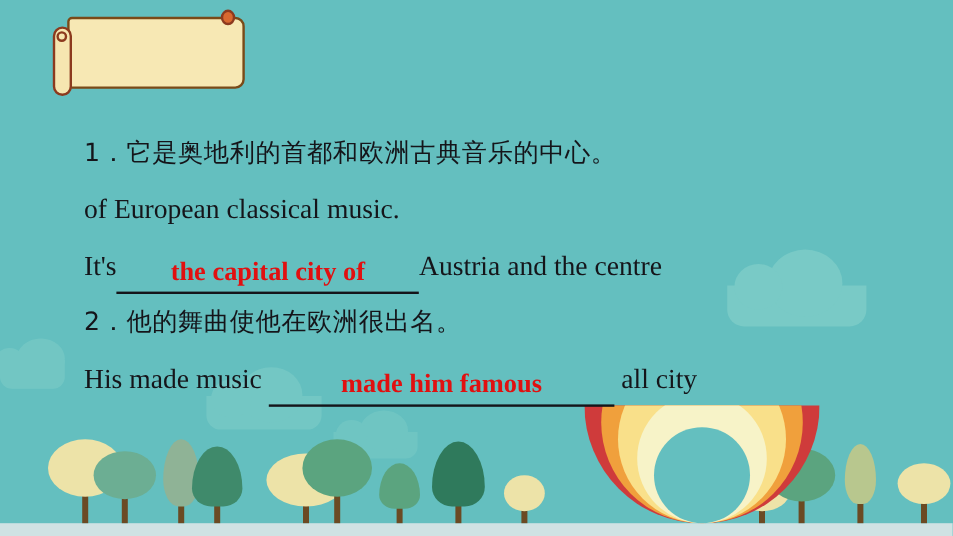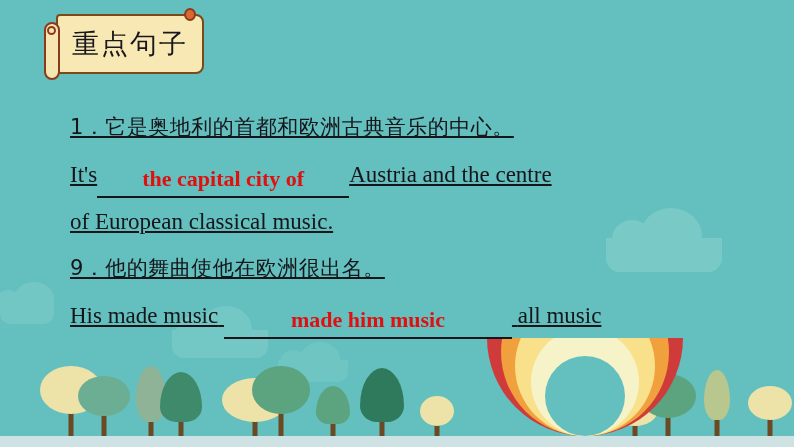--- a/index.html
+++ b/index.html
@@ -41,21 +41,21 @@
     display:flex;align-items:center;justify-content:center;
     font-family:"DejaVu Sans", sans-serif;
     font-size:27px;color:#17171c;letter-spacing:2px;
     font-weight:500;
   }
 
   
   .body-text{position:absolute;left:70px;top:104px;width:700px;}
   .line{
     height:47px;line-height:47px;white-space:nowrap;
-    font-size:22.5px;color:#15151a;text-decoration:underline;
+    font-size:22.5px;color:#15151a;
   }
   .line.cn{
     font-family:"DejaVu Sans", sans-serif;
     font-size:21px;letter-spacing:.5px;
   }
   .line.en{font-family:"Liberation Serif", serif;font-size:23px;}
   .blank{
     display:inline-block;position:relative;text-align:center;
     border-bottom:2px solid #15151a;
     color:#e11010;font-weight:bold;
@@ -182,34 +182,33 @@
     <div class="rb rb3"></div>
     <div class="rb rb4"></div>
     <div class="rb rb5"></div>
   </div>
 
   <div class="title-scroll">
     <div class="scroll-paper"></div>
     <div class="scroll-roll"></div>
     <div class="scroll-knob"></div>
     <div class="scroll-knob-r"></div>
-    <div class="title-text">重点句子</div>
   </div>
 
   <div class="body-text">
 
     <div class="line cn">1．它是奥地利的首都和欧洲古典音乐的中心。</div>
+
+    <div class="line en">of European classical music.</div>
 
     <div class="line en">
       <span>It's</span><span class="blank b1">the capital city of</span><span>Austria and the centre</span>
     </div>
 
-    <div class="line en">of European classical music.</div>
-
-    <div class="line cn">9．他的舞曲使他在欧洲很出名。</div>
+    <div class="line cn">2．他的舞曲使他在欧洲很出名。</div>
 
     <div class="line en">
-      <span>His made music</span>&nbsp;<span class="blank b2">made him music</span>&nbsp;<span>all music</span>
+      <span>His made music</span>&nbsp;<span class="blank b2">made him famous</span>&nbsp;<span>all city</span>
     </div>
 
   </div>
 
 </div>
 
 </body></html>

